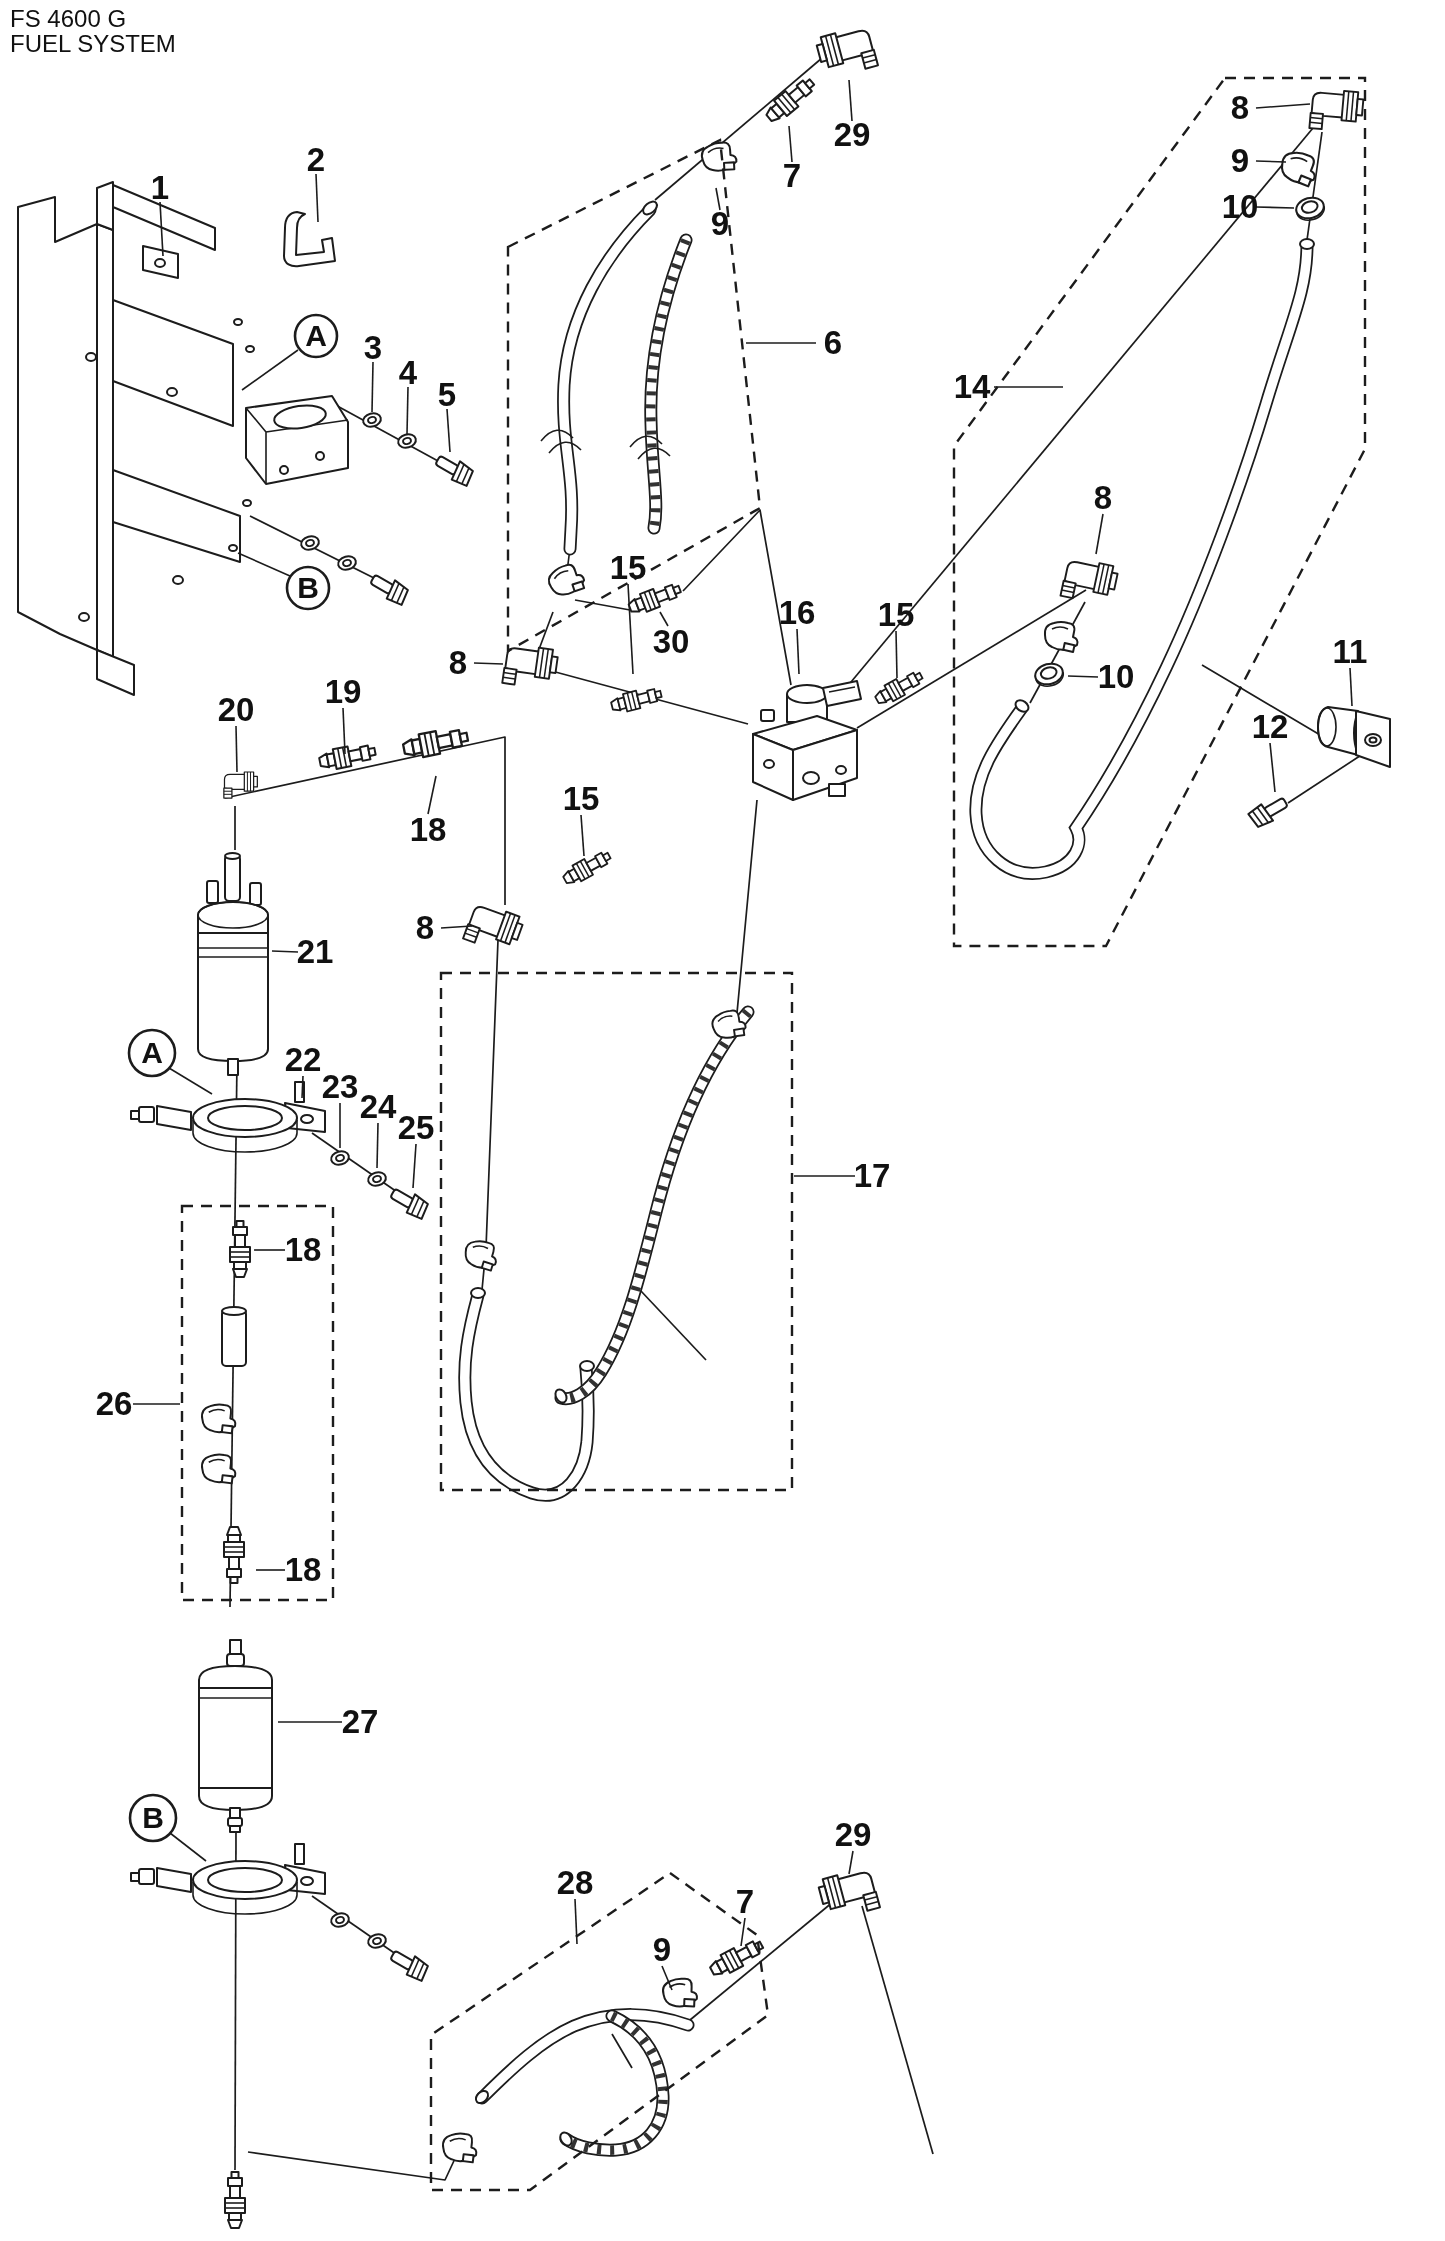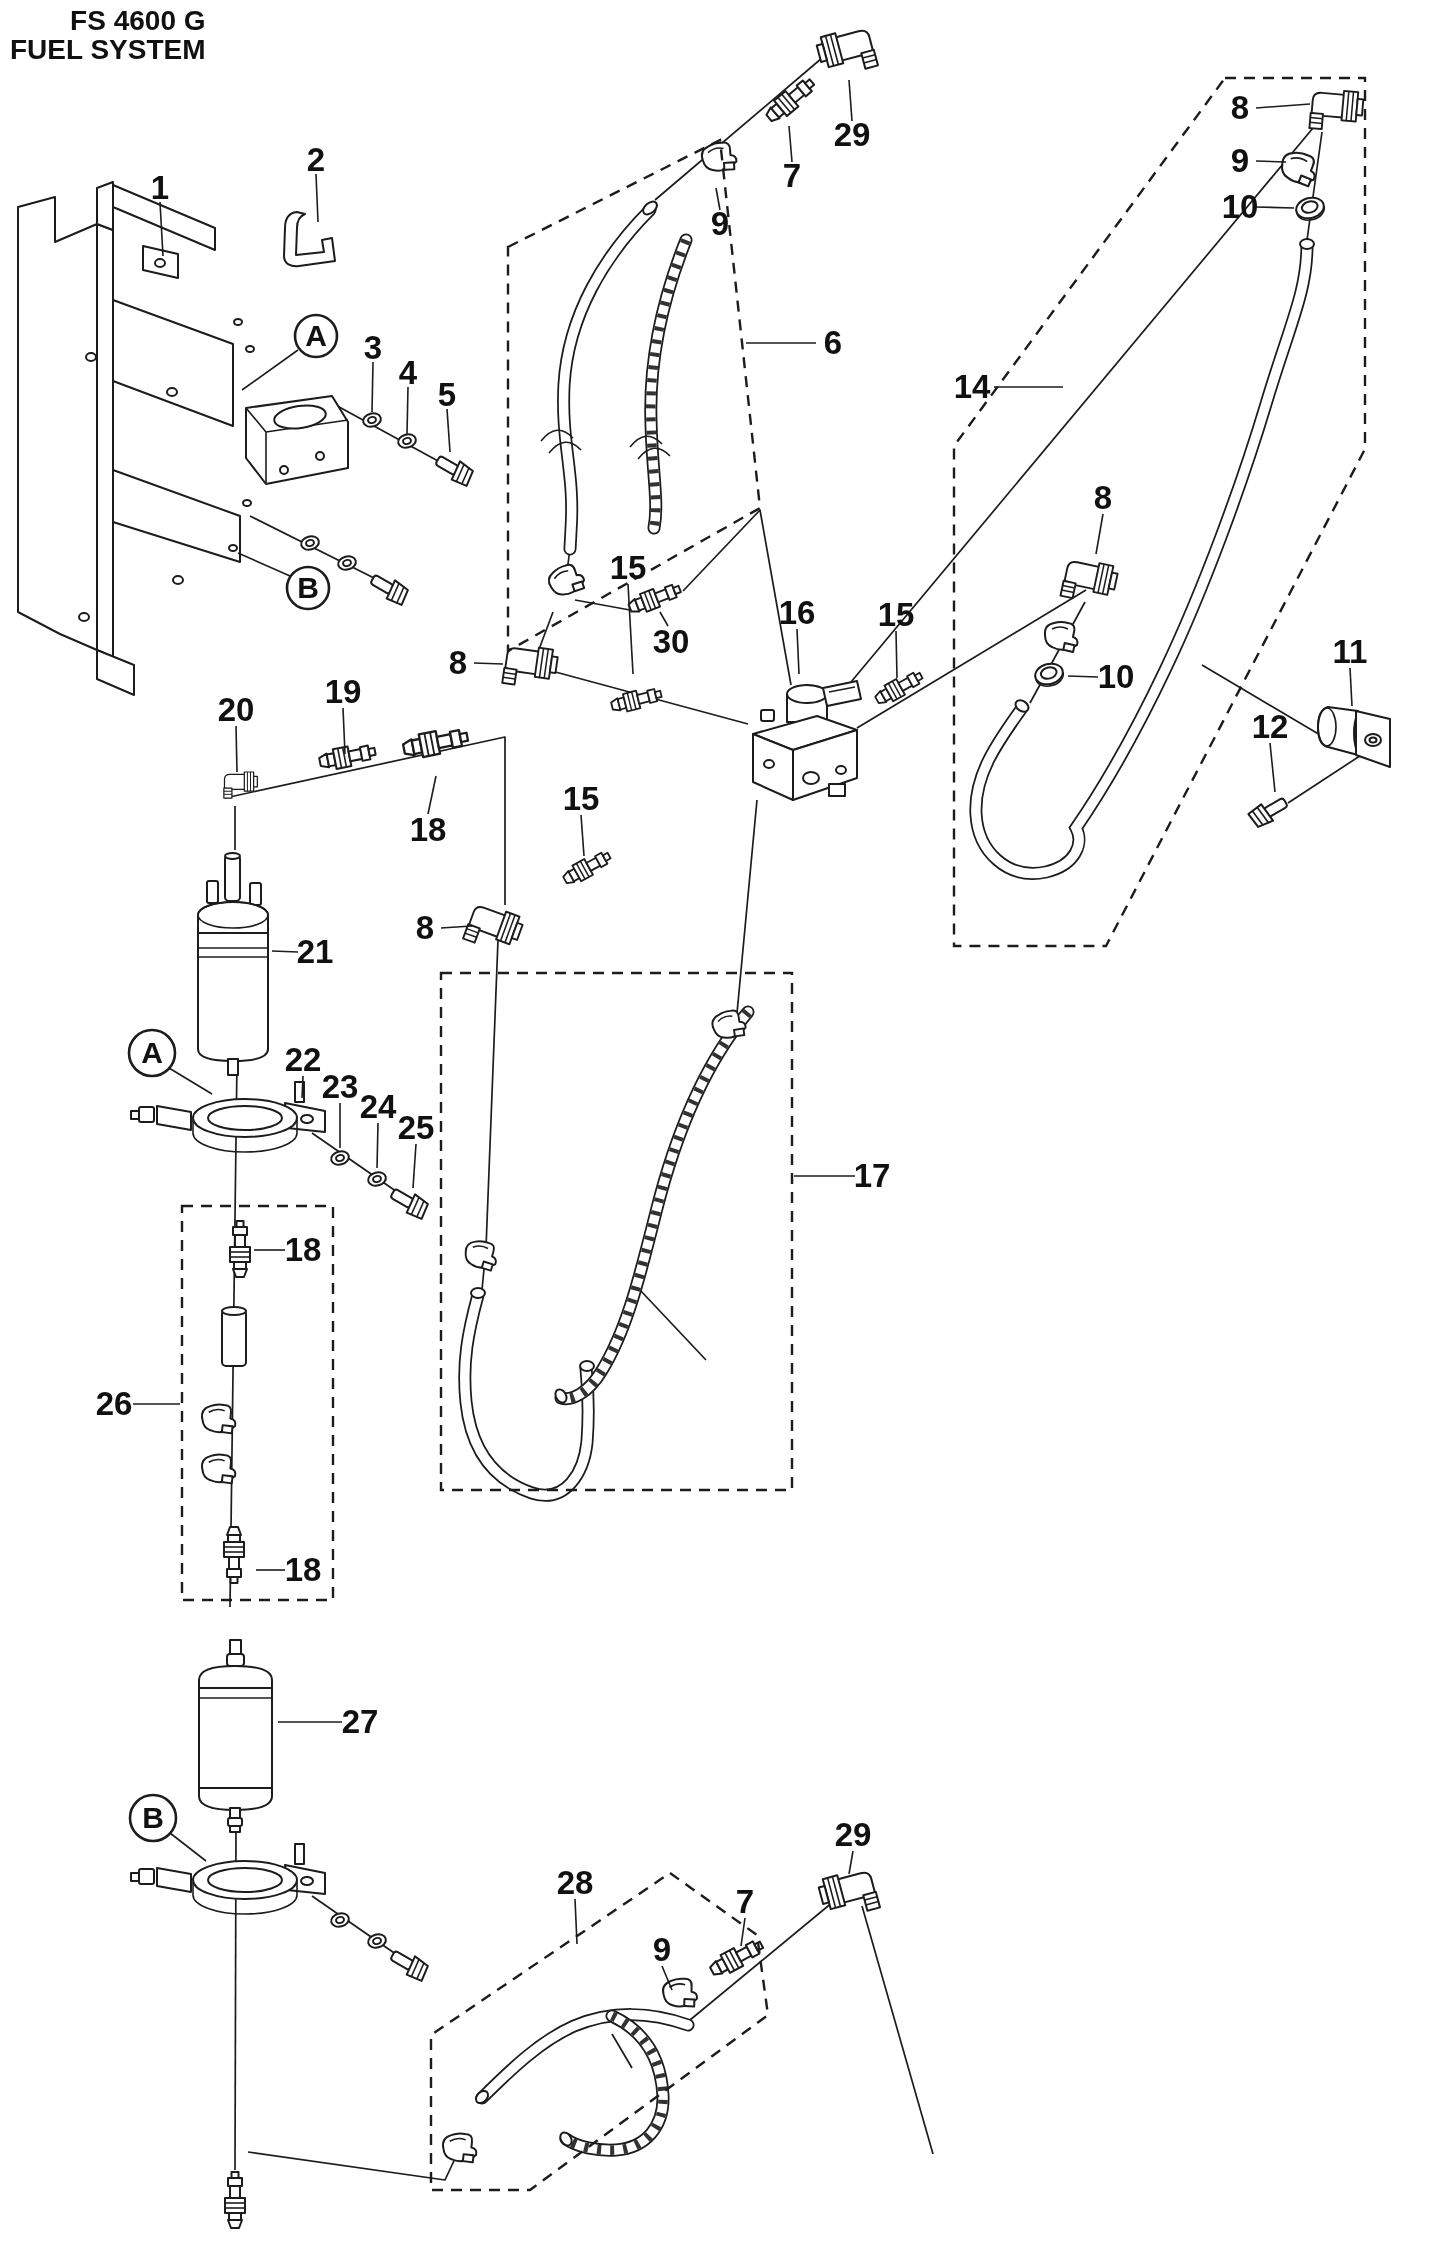--- a/index.html
+++ b/index.html
@@ -1,19 +1,19 @@
 <!DOCTYPE html>
 <html><head>
 <meta charset="utf-8">
 <style>
   html,body{margin:0;padding:0;background:#fff;}
   .page{position:relative;width:1445px;height:2241px;background:#fff;overflow:hidden;
         font-family:"Liberation Sans",sans-serif;}
   .titleblock{position:absolute;left:10px;top:6px;line-height:1.05;color:#111;}
-  .titleblock .t{font-weight:700;font-size:28px;letter-spacing:0px;text-align:right;}
+  .titleblock .t{font-weight:400;font-size:24px;letter-spacing:0px;}
   svg{position:absolute;left:0;top:0;}
   .part{fill:#fff;stroke:#1c1c1c;stroke-width:2;stroke-linejoin:round;}
   .pf{fill:none;stroke:#1c1c1c;stroke-width:1.6;}
   .axis{fill:none;stroke:#1c1c1c;stroke-width:1.7;stroke-linejoin:round;}
   .hoseO{stroke:#1c1c1c;stroke-width:13;fill:none;stroke-linecap:round;}
   .hoseI{stroke:#ffffff;stroke-width:9.5;fill:none;stroke-linecap:round;}
   .spiral{stroke:#1c1c1c;stroke-width:9.5;fill:none;stroke-dasharray:4 9;stroke-linecap:butt;opacity:.9;}
   .dashbox{fill:none;stroke:#1c1c1c;stroke-width:2.4;stroke-dasharray:11 8;}
   .leader{fill:none;stroke:#1c1c1c;stroke-width:1.6;}
   .callout{font:700 33px "Liberation Sans",sans-serif;fill:#111;text-anchor:middle;}

